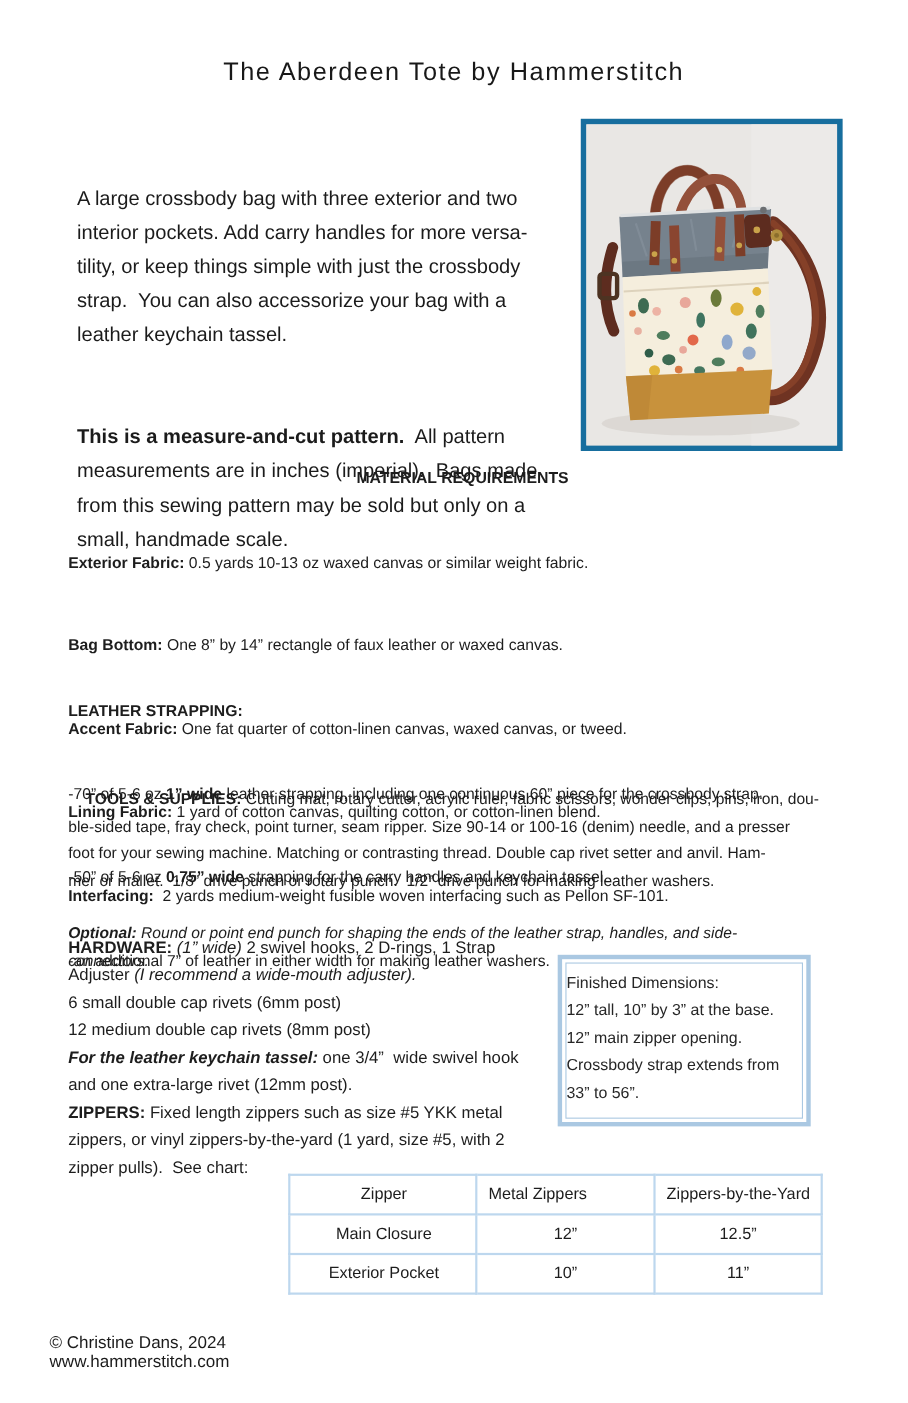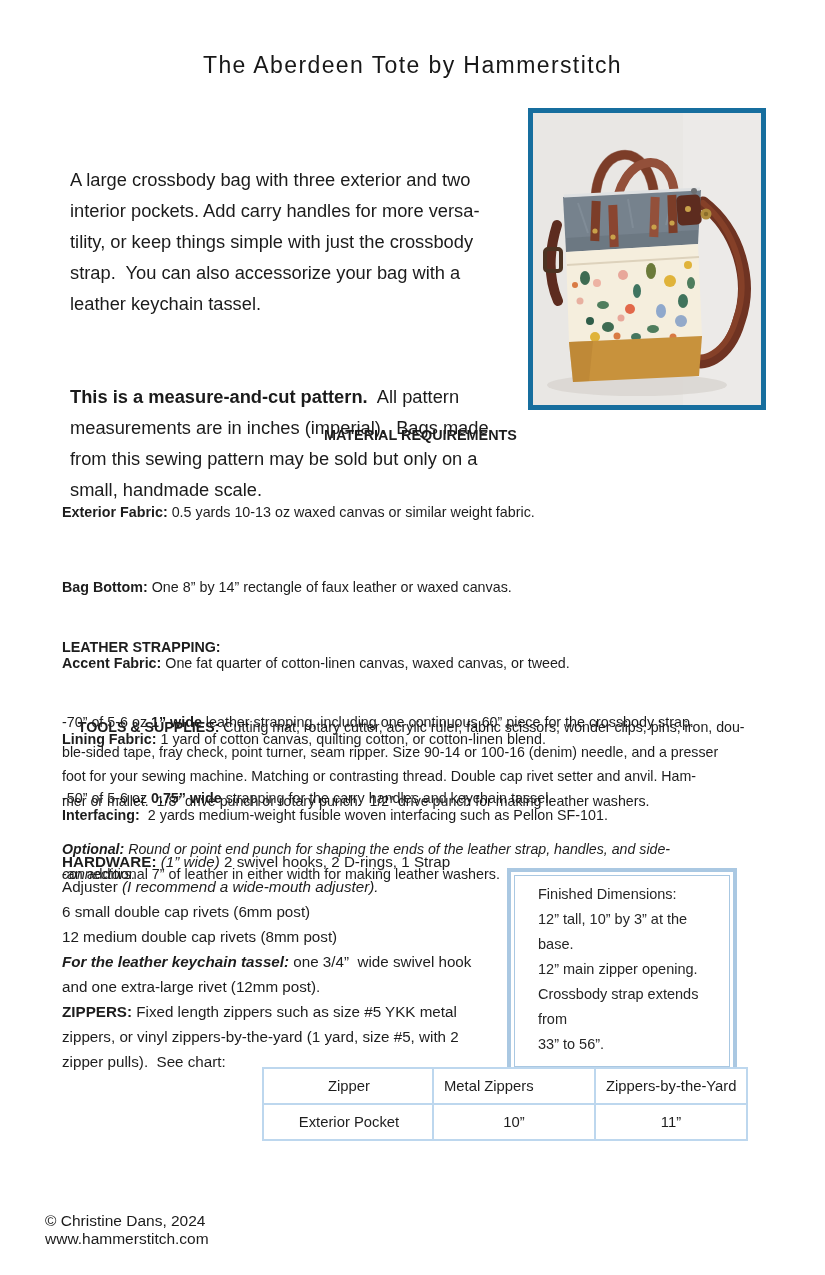--- a/index.html
+++ b/index.html
@@ -47,21 +47,21 @@
   .bi { font-weight:bold; font-style:italic; }
   .hardware {
     position:absolute; left:62px; top:849px; width:475px;
     font-size:15.2px; line-height:25px; white-space:pre-wrap;
   }
   .dims-box {
     position:absolute; left:507px; top:868px; width:230px;
     border:4px solid #aac8e2; background:#ffffff; box-sizing:border-box;
   }
   .dims-box .inner {
-    margin:3px; border:1px solid #aac8e2; padding:6px 8px 9px 23px;
+    margin:3px; border:1px solid #aac8e2; padding:6px 8px 9px 0;
     font-size:14.5px; line-height:25px; white-space:pre-wrap; color:#262626;
   }
   table.zipper-table {
     position:absolute; left:262px; top:1067px; border-collapse:collapse;
     font-size:14.8px; color:#1d1d1d;
   }
   table.zipper-table td {
     border:2px solid #bdd7ee; height:34px; padding:0 8px; background:#fff;
   }
   table.zipper-table td.c1 { width:150px; text-align:center; padding-left:10px;border-radius:15px; }
@@ -209,20 +209,25 @@
   </div>
 
   <table class="zipper-table">
     <tbody>
       <tr class="hdr">
         <td class="c1">Zipper</td>
         <td class="c2">Metal Zippers</td>
         <td class="c3">Zippers-by-the-Yard</td>
       </tr>
       <tr class="data">
+        <td class="c1">Main Closure</td>
+        <td class="c2">12”</td>
+        <td class="c3">12.5”</td>
+      </tr>
+      <tr class="data">
         <td class="c1">Exterior Pocket</td>
         <td class="c2">10”</td>
         <td class="c3">11”</td>
       </tr>
     </tbody>
   </table>
 
   <div class="footer">
     <span>© Christine Dans, 2024</span>
     <span>www.hammerstitch.com</span>

